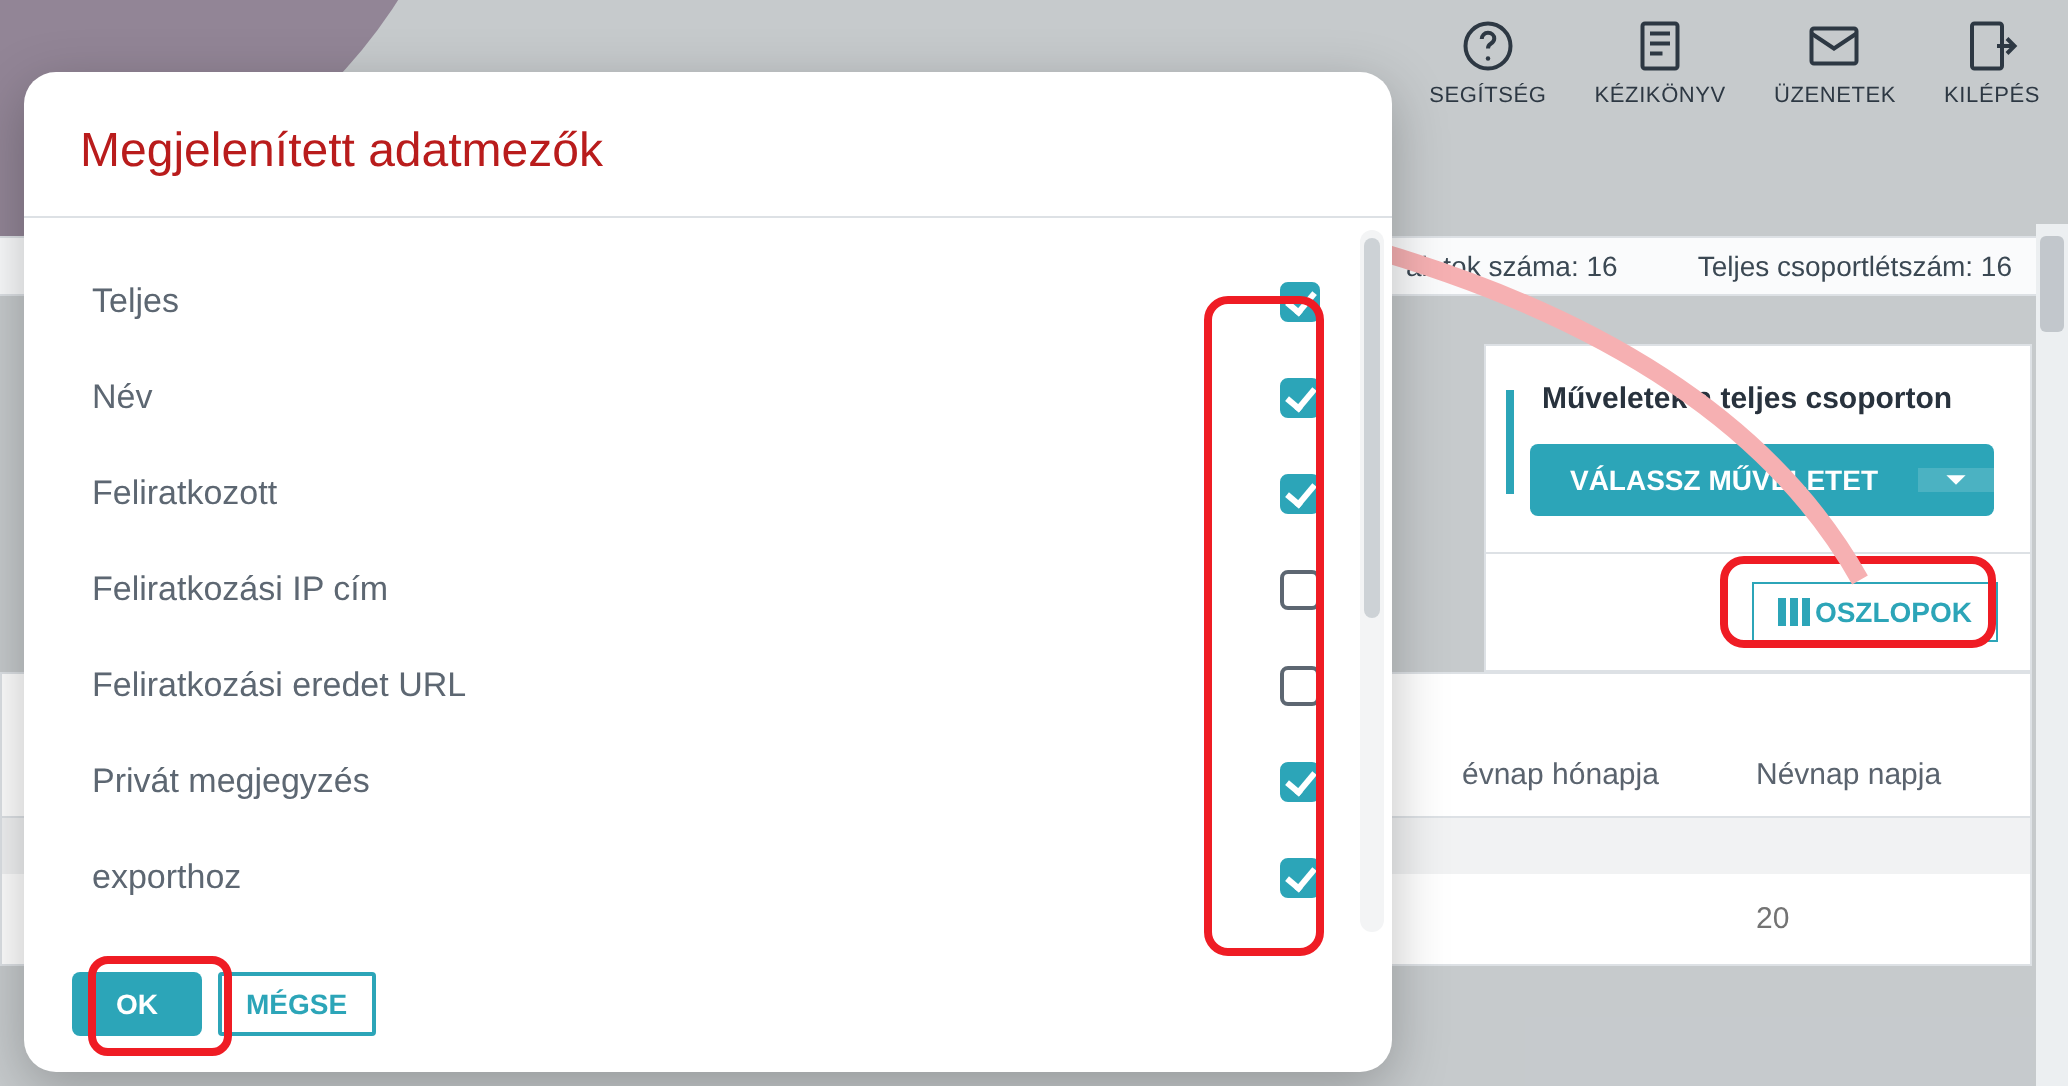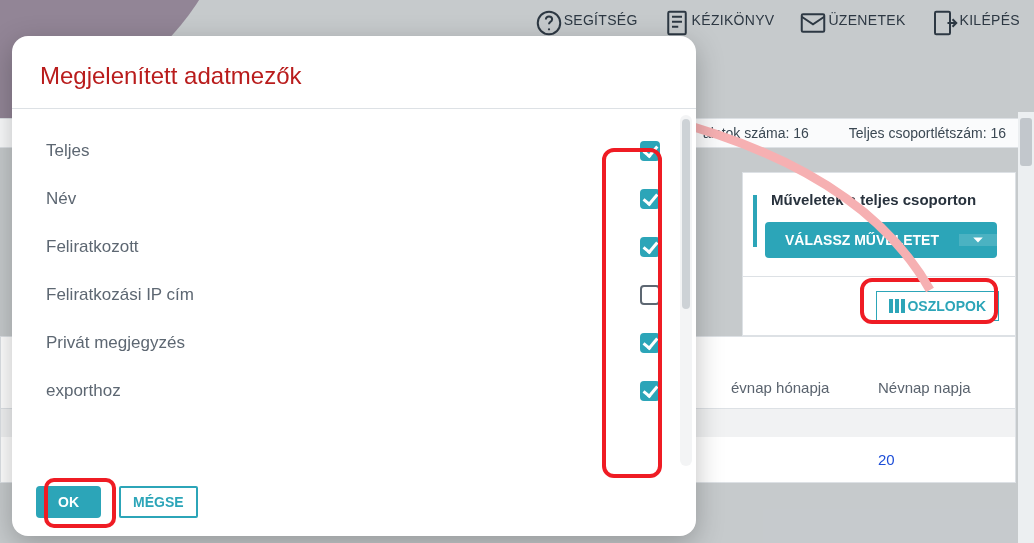--- a/index.html
+++ b/index.html
@@ -15,21 +15,21 @@
     --purple:#5d2b59;
   }
   html,body{margin:0;padding:0;font-family:"Segoe UI",Arial,sans-serif;color:var(--text);}
   .stage{position:relative;width:1034px;height:543px;background:#e9ebec;overflow:hidden;}
 
   
   .blob{position:absolute;left:-120px;top:-140px;width:360px;height:260px;background:var(--purple);border-radius:0 0 260px 0;filter:brightness(0.9);}
 
   
   .topnav{position:absolute;top:8px;right:14px;display:flex;gap:24px;}
-  .topnav .item{display:flex;flex-direction:row;font-size:14px;color:#2d3843;cursor:pointer;}
+  .topnav .item{display:flex;flex-direction:column;align-items:center;font-size:11px;color:#2d3843;cursor:pointer;}
   .topnav .item svg{width:30px;height:30px;}
   .topnav .item span{margin-top:4px;letter-spacing:0.3px;}
 
   
   .dim{position:absolute;inset:0;background:rgba(180,184,188,0.65);}
 
   
   .counts{position:absolute;top:118px;left:0;right:0;background:var(--panel);border-top:1px solid var(--border);border-bottom:1px solid var(--border);display:flex;justify-content:flex-end;gap:40px;padding:6px 28px 6px 0;font-size:14px;color:#3b4853;}
   .counts span.num{}
 
@@ -47,42 +47,42 @@
   .columns-btn{display:inline-flex;align-items:center;gap:0;border:1px solid var(--teal);color:var(--teal);font-weight:700;font-size:14px;padding:6px 12px;background:#fff;cursor:pointer;}
   .columns-btn svg{width:18px;height:14px;}
   .red-ring{position:absolute;border:4px solid var(--highlight-red);border-radius:12px;pointer-events:none;}
   .ring-columns{top:278px;right:36px;width:130px;height:38px;}
 
   
   .grid{position:absolute;top:336px;left:0;right:18px;background:#fff;border:1px solid var(--border);}
   .grid-head{display:flex;background:#fff;border-bottom:1px solid var(--border);}
   .grid-head div{flex:1;padding:12px 10px;font-size:15px;color:#5a636e;font-weight:400;margin-top:30px;}
   .grid-row{display:flex;}
-  .grid-row div{flex:1;padding:14px 10px;font-size:15px;color:#1d4ed8;}
+  .grid-row div{flex:1;padding:14px 10px;font-size:15px;color:#737373;}
   .grid-row.alt{background:#f1f2f3;}
 
   
   .vscroll{position:absolute;top:112px;right:0;width:16px;bottom:0;background:#eceff1;}
   .vscroll .thumb{position:absolute;left:2px;top:6px;width:12px;height:48px;background:#c2c7cc;border-radius:3px;}
 
   
   .modal{position:absolute;left:12px;top:36px;width:684px;height:500px;background:#fff;border-radius:16px;box-shadow:0 8px 28px rgba(0,0,0,0.25);display:flex;flex-direction:column;overflow:hidden;}
   .modal-title{font-size:24px;color:#b91c1c;padding:26px 28px 18px;font-weight:400;}
   .modal-sep{height:1px;background:var(--border);}
   .modal-body{position:relative;flex:1;padding:18px 28px 8px 34px;overflow:hidden;}
   .field-list{list-style:none;margin:0;padding:0;}
   .field-list li{display:flex;align-items:center;justify-content:space-between;height:48px;font-size:17px;color:#5d6772;}
   .chk{appearance:none;width:20px;height:20px;border:2px solid #5d6772;border-radius:4px;position:relative;cursor:pointer;background:#fff;margin-right:8px;}
   .chk:checked{background:var(--teal);border-color:var(--teal);}
   .chk:checked::after{content:"";position:absolute;left:4px;top:0px;width:6px;height:11px;border:solid #fff;border-width:0 3px 3px 0;transform:rotate(40deg);}
   .modal-scroll{position:absolute;top:6px;right:4px;width:12px;bottom:6px;background:#f3f4f5;border-radius:6px;}
   .modal-scroll .thumb{position:absolute;left:2px;top:4px;width:8px;height:190px;background:#cdd2d6;border-radius:4px;}
   .ring-checks{left:602px;top:148px;width:52px;height:322px;}
 
-  .modal-footer{display:flex;align-items:center;gap:18px;padding:14px 24px 18px;}
+  .modal-footer{display:flex;align-items:center;gap:8px;padding:14px 24px 18px;}
   .btn-ok{background:var(--teal);color:#fff;border:none;font-weight:800;font-size:14px;padding:8px 22px;border-radius:4px;cursor:pointer;}
   .btn-cancel{background:#fff;color:var(--teal);border:2px solid var(--teal);font-weight:700;font-size:14px;padding:6px 12px;border-radius:2px;cursor:pointer;}
   .ring-ok{position:absolute;left:32px;bottom:8px;width:64px;height:42px;border:4px solid var(--highlight-red);border-radius:10px;pointer-events:none;}
 
   
   .arrow-svg{position:absolute;left:270px;top:52px;width:700px;height:260px;pointer-events:none;}
 </style>
 </head>
 <body>
 
@@ -203,20 +203,24 @@
           </li>
           <li>
             <span>Feliratkozott</span>
             <input type="checkbox" class="chk" checked="" style="">
           </li>
           <li>
             <span>Feliratkozási IP cím</span>
             <input type="checkbox" class="chk" style="">
           </li>
           <li>
+            <span>Feliratkozási eredet URL</span>
+            <input type="checkbox" class="chk" style="">
+          </li>
+          <li>
             <span>Privát megjegyzés</span>
             <input type="checkbox" class="chk" checked="" style="">
           </li>
           <li>
             <span>exporthoz</span>
             <input type="checkbox" class="chk" checked="" style="">
           </li>
         </ul>
       <div class="modal-scroll">
         <div class="thumb"></div>

